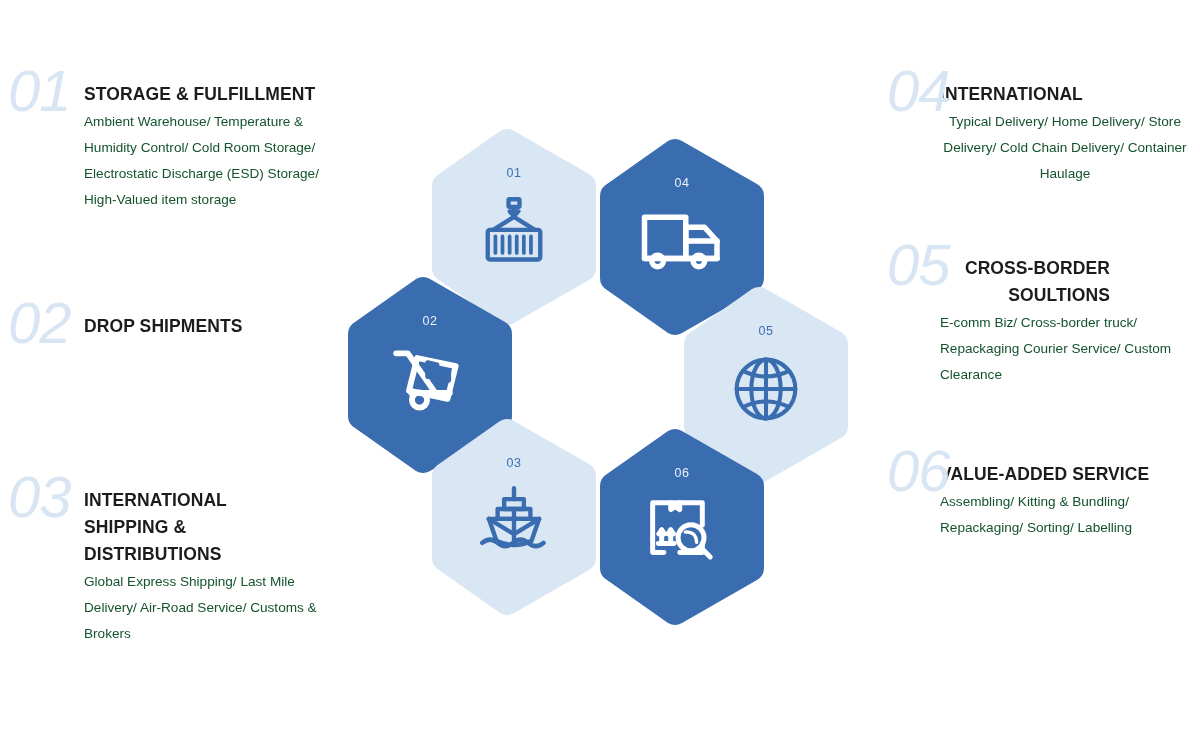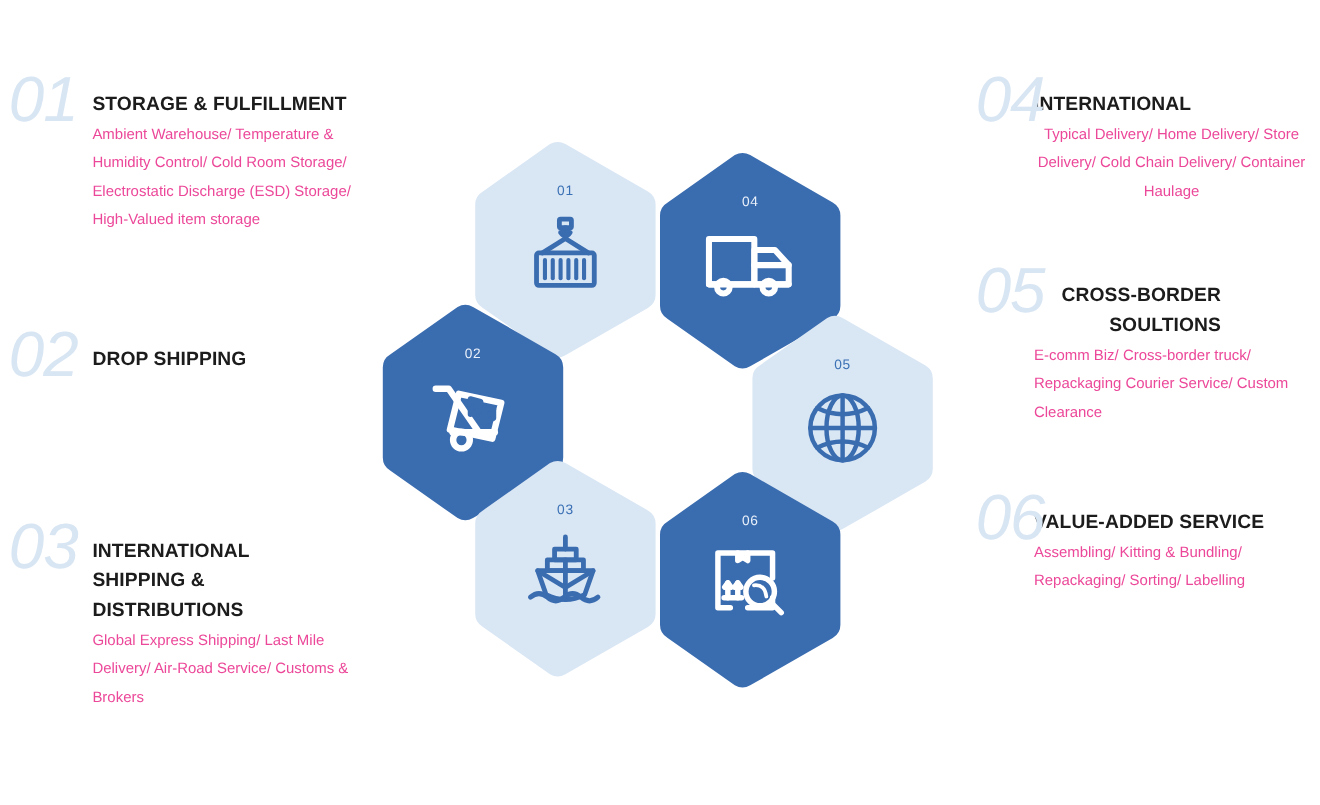--- a/index.html
+++ b/index.html
@@ -41,21 +41,21 @@
     font-size: 17.5px;
     line-height: 1.54;
     color: #1c1c1c;
     letter-spacing: 0.1px;
   }
   .block-body {
     font-family: "Liberation Sans", sans-serif;
     font-weight: 400;
     font-size: 13.6px;
     line-height: 1.92;
-    color: #ec4899;
+    color: #14532d;
     margin-top: 1px;
   }
 
   
   .col-left .block-title,
   .col-left .block-body { margin-left: 84px; }
   .col-left .ghost-num { left: 8px; }
 
   
   .col-right .block-title,
@@ -109,21 +109,21 @@
   <div class="col-left">
 
     <div class="block" style="left:0; top:62px; width:330px;">
       <span class="ghost-num" style="top:0;">01</span>
       <div class="block-title" style="padding-top:19px;">STORAGE &amp; FULFILLMENT</div>
       <div class="block-body" style="width:262px;">Ambient Warehouse/ Temperature &amp; Humidity Control/ Cold Room Storage/ Electrostatic Discharge (ESD) Storage/ High-Valued item storage</div>
     </div>
 
     <div class="block" style="left:0; top:294px; width:330px;">
       <span class="ghost-num" style="top:0;">02</span>
-      <div class="block-title" style="padding-top:19px;">DROP SHIPPING</div>
+      <div class="block-title" style="padding-top:19px;">DROP SHIPMENTS</div>
     </div>
 
     <div class="block" style="left:0; top:468px; width:330px;">
       <span class="ghost-num" style="top:0;">03</span>
       <div class="block-title" style="padding-top:19px; width:180px;">INTERNATIONAL SHIPPING &amp; DISTRIBUTIONS</div>
       <div class="block-body" style="width:258px;">Global Express Shipping/ Last Mile Delivery/ Air-Road Service/ Customs &amp; Brokers</div>
     </div>
 
   </div>
 

